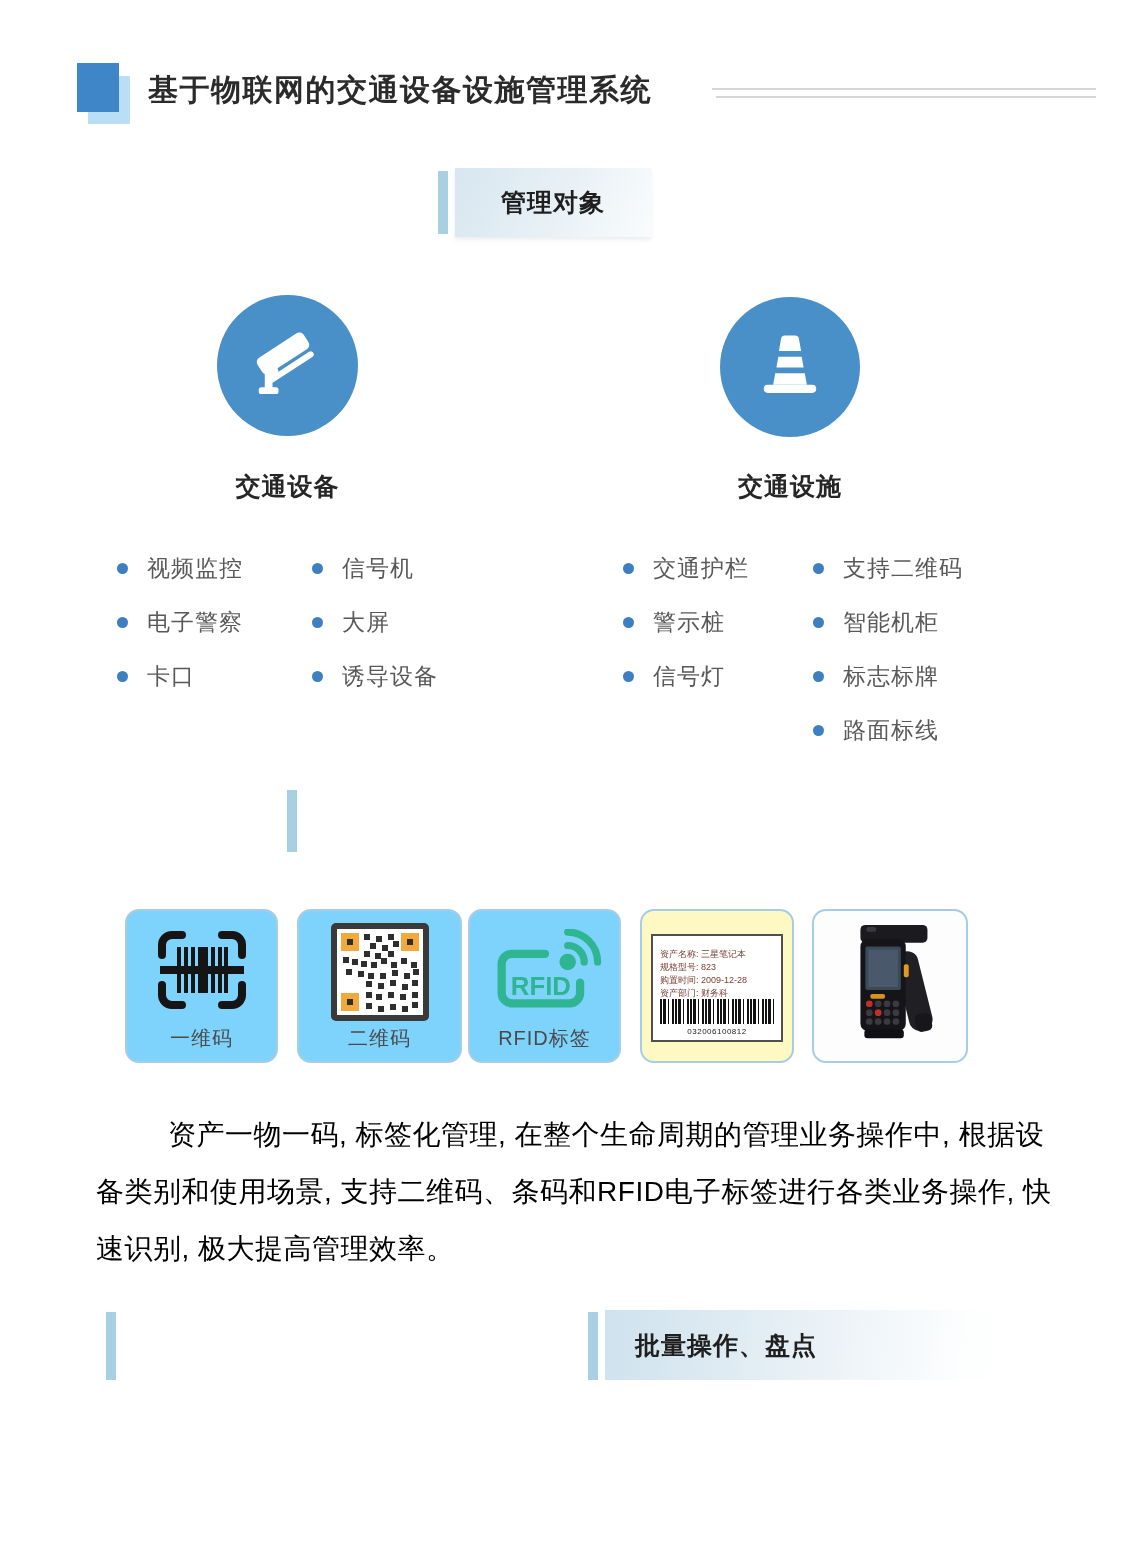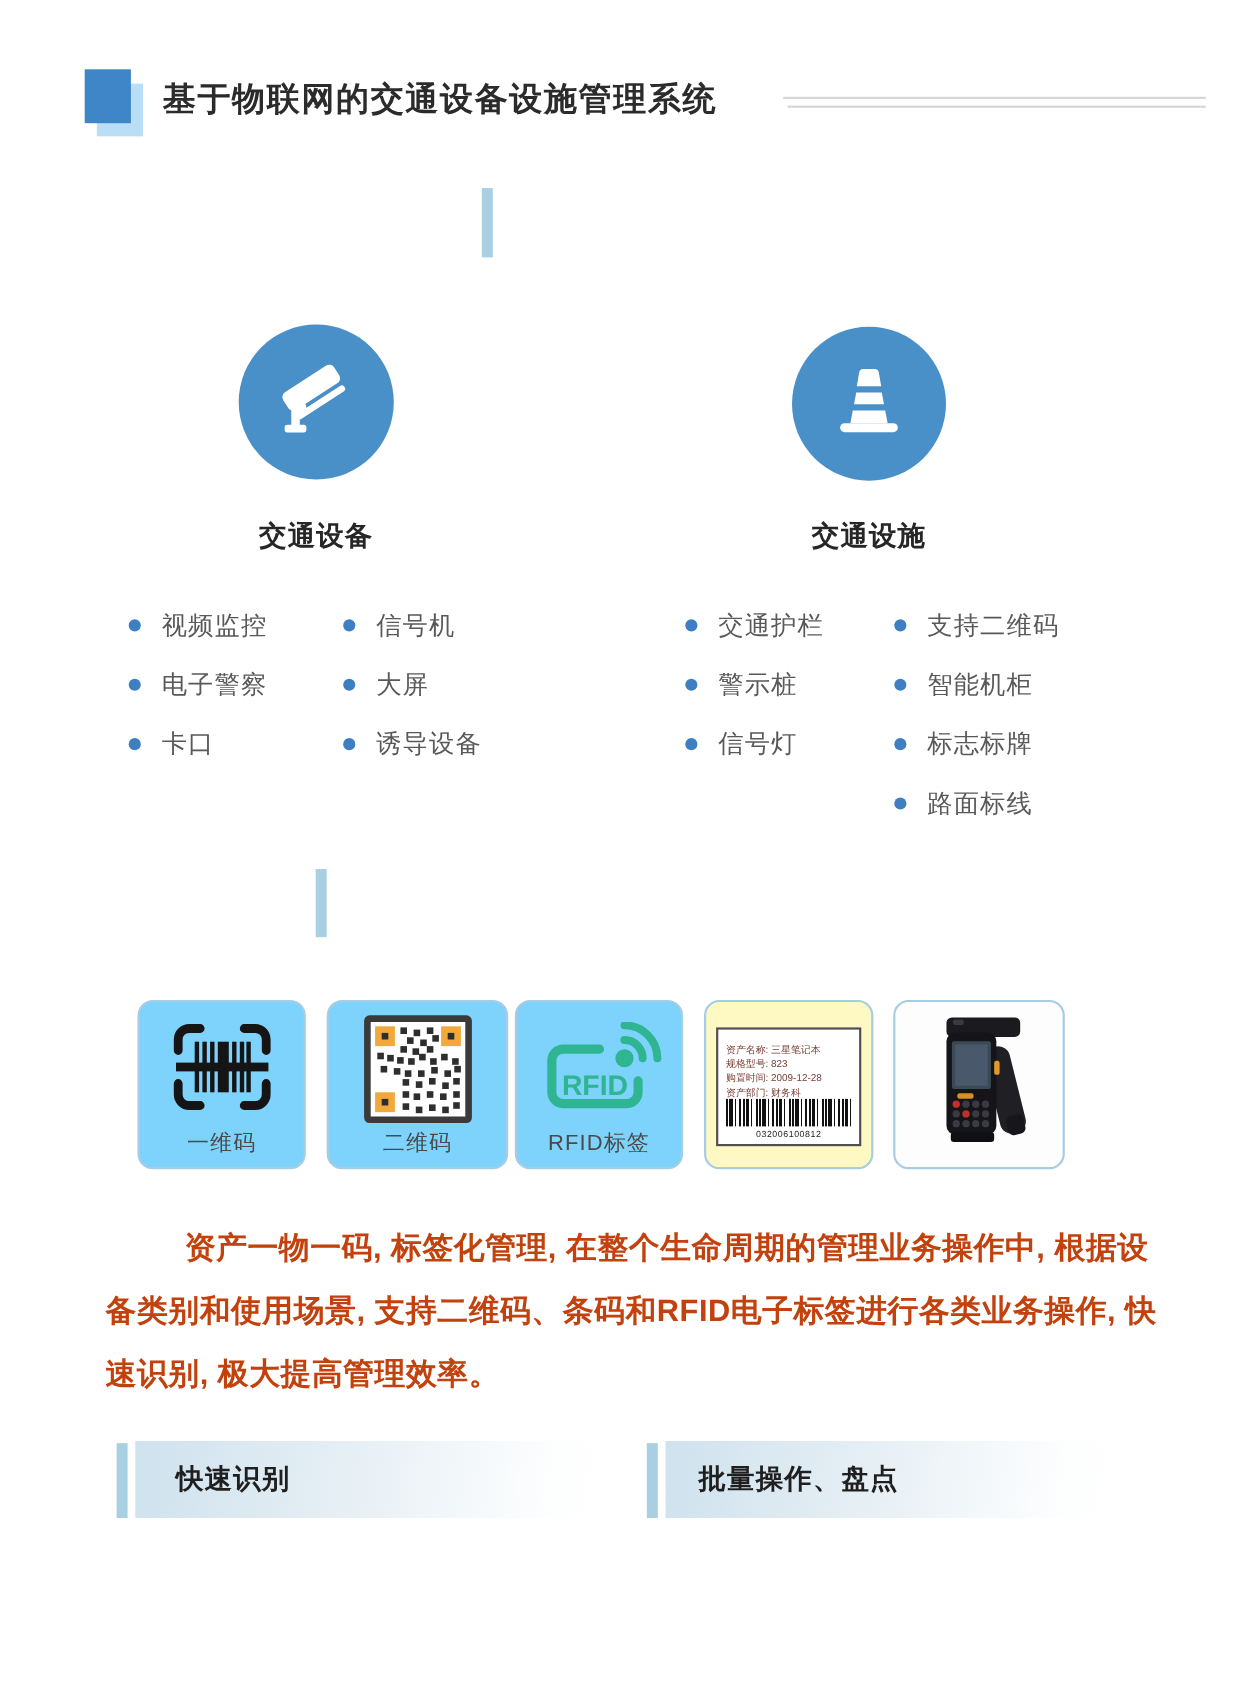--- a/index.html
+++ b/index.html
@@ -55,36 +55,37 @@
   .card .cicon { position:absolute; left:50%; transform:translateX(-50%); }
   .card .clabel { position:absolute; bottom:9px; width:100%; text-align:center; font-size:20px; color:#4a4a4a; letter-spacing:1px; }
   
   .alabel { position:absolute; left:9px; top:23px; width:132px; height:108px; background:#fff; border:2px solid #4f4f4f; }
   .alabel .aline { font-size:9px; line-height:13px; color:#7a4036; padding-left:7px; white-space:nowrap; }
   .alabel .aline:first-child { padding-top:12px; }
   .abar { position:absolute; left:7px; right:7px; bottom:16px; height:25px;
           background:repeating-linear-gradient(90deg,#111 0 2px,#fff 2px 3px,#111 3px 6px,#fff 6px 8px,#111 8px 9px,#fff 9px 12px,#111 12px 14px,#fff 14px 15px); }
   .anum { position:absolute; left:0; bottom:4px; width:100%; text-align:center; font-size:8px; color:#222; letter-spacing:0.5px; }
   
-  .para { position:absolute; left:96px; top:1106px; color:#c2410c; font-size:28px; font-weight:700; }
+  .para { position:absolute; left:96px; top:1106px; color:#000000; font-size:28px; font-weight:400; }
   .pline { height:57px; line-height:57px; white-space:nowrap; letter-spacing:0.5px; }
   .pline.first { text-indent:72px; }
 </style>
 </head>
 <body>
 
 <div class="page">
 
   <div class="sq-shadow"></div>
   <div class="sq-main"></div>
   <h1 class="title">基于物联网的交通设备设施管理系统</h1>
   <div class="hline hline1"></div>
   <div class="hline hline2"></div>
 
   <div class="sec-bar bar-mgmt"></div>
+  <div class="sec-box box-mgmt">管理对象</div>
 
   <div class="circle circle1">
     <span>
       <svg width="86" height="86" viewBox="0 0 100 100">
         <g fill="#ffffff" transform="rotate(-33 48 40)">
           <rect x="14" y="25" width="64" height="22" rx="6"></rect>
           <rect x="16" y="51" width="60" height="7" rx="3.5"></rect>
         </g>
         <g fill="#ffffff">
           <circle cx="31" cy="59" r="8"></circle>
@@ -307,17 +308,16 @@
     </span>
   </div>
 
   <div class="para">
     <div class="pline first">资产一物一码, 标签化管理, 在整个生命周期的管理业务操作中, 根据设</div>
     <div class="pline">备类别和使用场景, 支持二维码、条码和RFID电子标签进行各类业务操作, 快</div>
     <div class="pline">速识别, 极大提高管理效率。</div>
   </div>
 
   <div class="sec-bar bar-bh1"></div>
-  <div class="sec-box box-bh1">快速识别</div>
   <div class="sec-bar bar-bh2"></div>
   <div class="sec-box box-bh2">批量操作、盘点</div>
 
 </div>
 
 </body></html>

